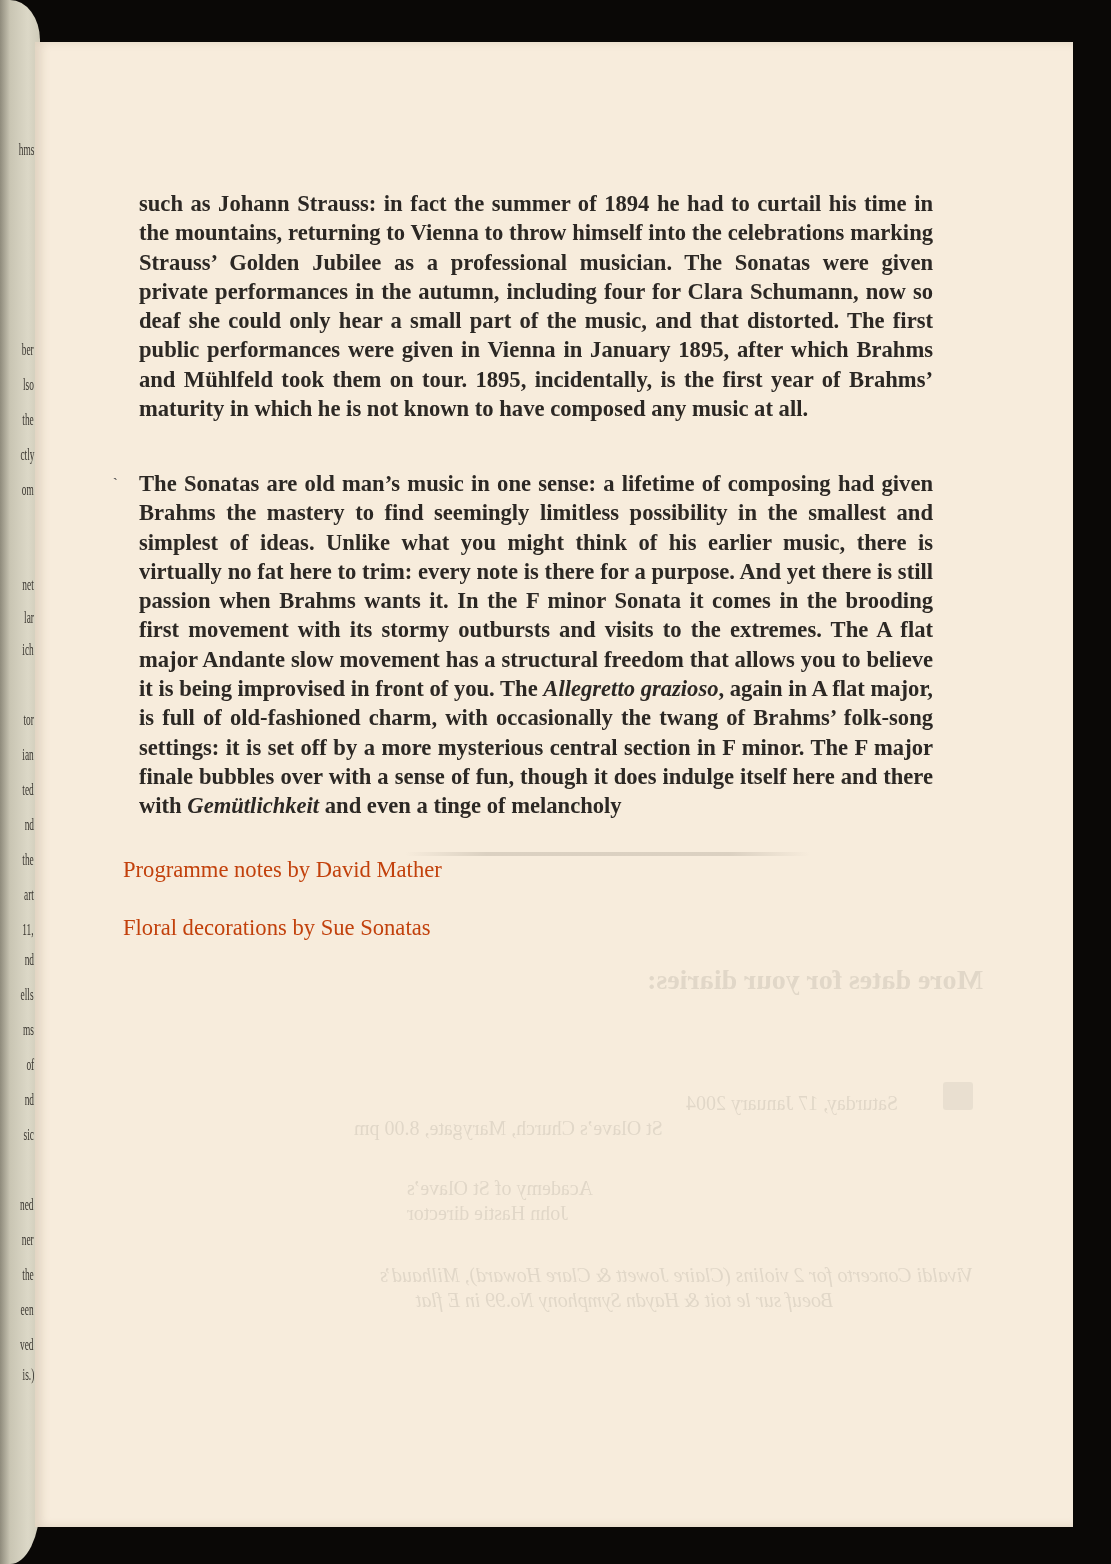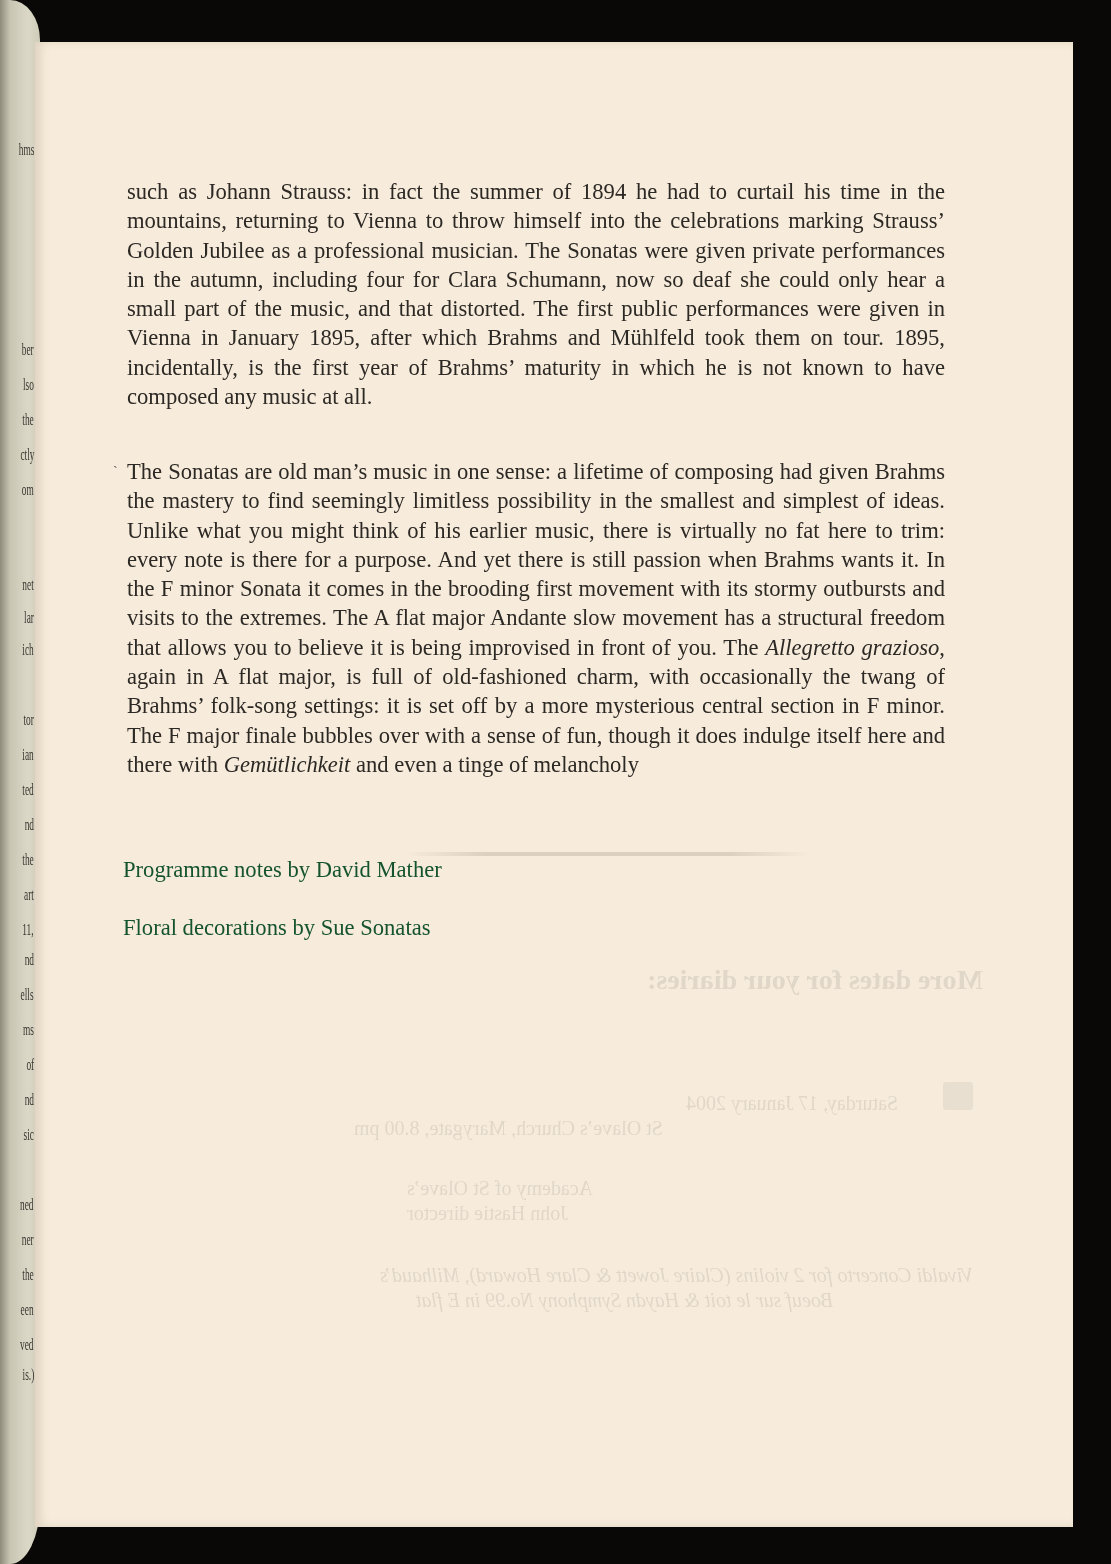--- a/index.html
+++ b/index.html
@@ -25,25 +25,25 @@
       background: #f7ecdc;
       box-shadow: inset 6px 0 10px rgba(120,100,70,0.18);
     }
     .body-text {
       position: absolute; left: 88px; width: 826px;
       font-size: 22.6px; line-height: 29.3px; color: #2c2824;
       text-align: justify;
     }
     .p1 { top: 131px; }
     .p2 { top: 411px; }
-    .para { margin: 4px; }
+    .para { margin: 16px; font-weight: bold; }
     .para .tick { position: absolute; left: -10px; font-size: 14px; color: #555; }
     em { font-style: italic; }
     .credit {
-      position: absolute; left: 88px; font-size: 22.6px; color: #14532d;
+      position: absolute; left: 88px; font-size: 22.6px; color: #c2410c;
     }
     .c1 { top: 815px; }
     .c2 { top: 873px; }
     .ornament {
       position: absolute; left: 370px; top: 810px; width: 405px; height: 4px;
       background: linear-gradient(to right, rgba(200,190,175,0) 0%, rgba(200,190,175,0.6) 20%, rgba(200,190,175,0.6) 80%, rgba(200,190,175,0) 100%);
     }
     .showthrough {
       position: absolute; color: #d8cfc0; font-family: "Liberation Serif", serif;
       transform: scaleX(-1); white-space: nowrap; opacity: 0.7;

